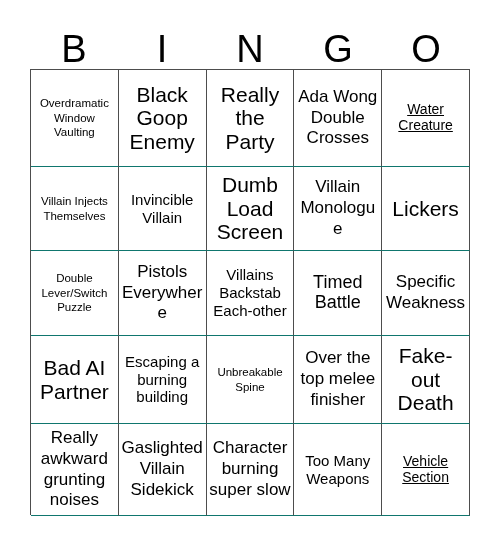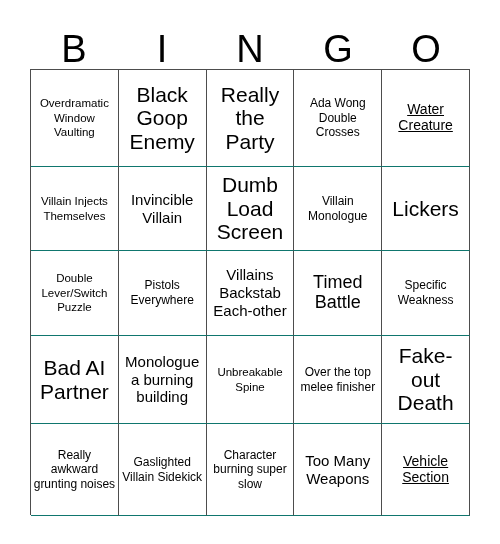--- a/index.html
+++ b/index.html
@@ -67,21 +67,21 @@
   }
   .cell-text {
     display: block;
     width: 100%;
     line-height: 1.07;
     word-wrap: break-word;
     color: #000000;
   }
   
   .fs-xs  { font-size: 11.5px; line-height: 1.28; }
-  .fs-sm  { font-size: 12px;   line-height: 1.22; }
+  .fs-sm  { font-size: 17px;   line-height: 1.22; }
   .fs-md  { font-size: 15px;   line-height: 1.18; }
   .fs-lg  { font-size: 14px;   line-height: 1.14; text-decoration: underline; }
   .fs-xl  { font-size: 21px;   line-height: 1.12; }
   .fs-xxl { font-size: 18px;   line-height: 1.10; }
 </style>
 </head>
 <body>
 
 <div id="card">
 
@@ -139,21 +139,21 @@
         <span class="cell-text fs-xxl">Timed Battle</span>
       </div>
     <div class="cell">
         <span class="cell-text fs-sm">Specific Weakness</span>
       </div>
 
     <div class="cell">
         <span class="cell-text fs-xl">Bad AI Partner</span>
       </div>
     <div class="cell">
-        <span class="cell-text fs-md">Monologue a burning building</span>
+        <span class="cell-text fs-md">Escaping a burning building</span>
       </div>
     <div class="cell">
         <span class="cell-text fs-xs">Unbreakable Spine</span>
       </div>
     <div class="cell">
         <span class="cell-text fs-sm">Over the top melee finisher</span>
       </div>
     <div class="cell">
         <span class="cell-text fs-xl">Fake-out Death</span>
       </div>

